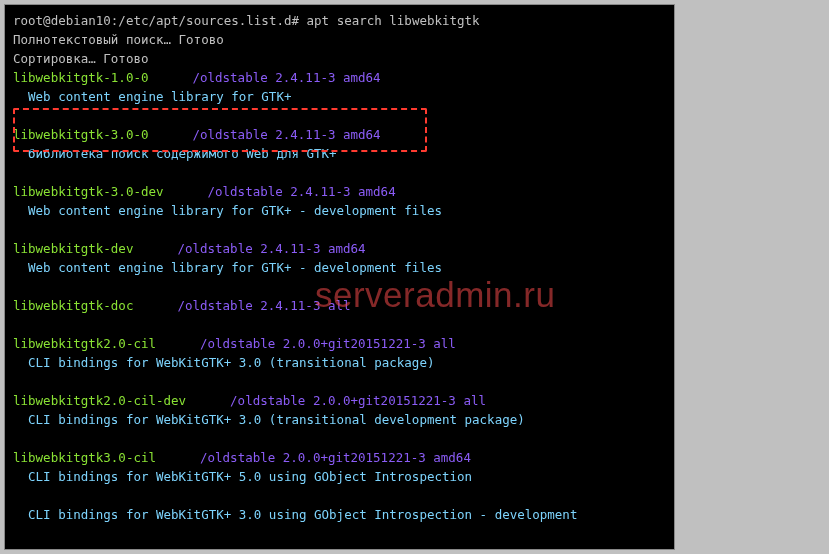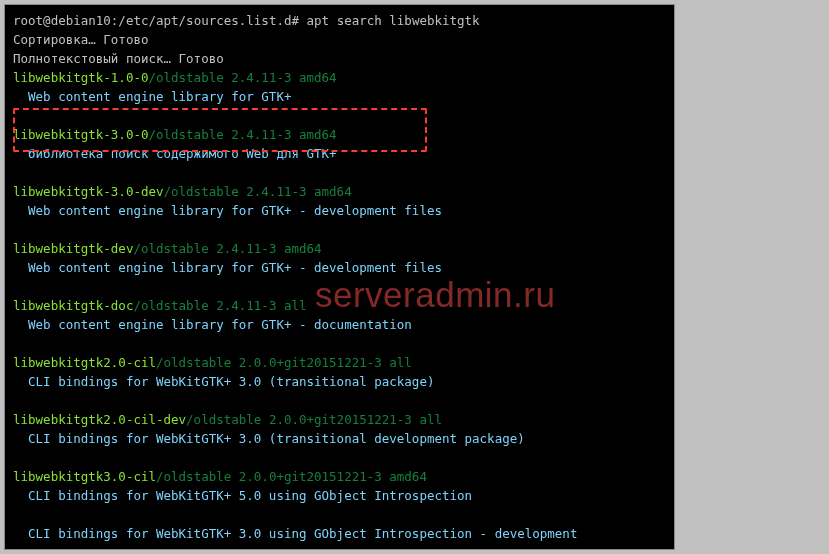--- a/index.html
+++ b/index.html
@@ -21,21 +21,21 @@
     position: relative;
     overflow: hidden;
   }
   .line {
     line-height: 19px;
     white-space: pre;
   }
   .prompt { color: #c0c0c0; }
   .cmd { color: #c0c0c0; }
   .pkg { color: #8ae234; }
-  .suite { color: #15803d; }
+  .suite { color: #8b5cf6; padding-left: 44px; }
   .desc { color: #7dd3fc; }
   .txt { color: #c0c0c0; }
   .spacer { height: 19px; }
   .highlight-box {
     position: absolute;
     border: 2px dashed #ff3b30;
     border-radius: 2px;
     pointer-events: none;
   }
   .watermark {
@@ -47,37 +47,36 @@
     top: 270px;
     pointer-events: none;
     letter-spacing: 0.5px;
   }
 </style>
 </head>
 <body>
 
 <div class="terminal-window">
   <div class="line"><span class="prompt">root@debian10</span><span class="prompt">:/etc/apt/sources.list.d#</span> <span class="cmd">apt search libwebkitgtk</span></div>
+  <div class="line txt">Полнотекстовый поиск… Готово</div>
   <div class="line txt">Сортировка… Готово</div>
-  <div class="line txt">Полнотекстовый поиск… Готово</div>
   <div id="packages-container">
       <div class="line"><span class="pkg">libwebkitgtk-1.0-0</span><span class="suite">/oldstable 2.4.11-3 amd64</span></div>
       <div class="line desc">  Web content engine library for GTK+</div>
       <div class="spacer"></div>
       <div class="line"><span class="pkg">libwebkitgtk-3.0-0</span><span class="suite">/oldstable 2.4.11-3 amd64</span></div>
       <div class="line desc">  библиотека поиск содержимого Web для GTK+</div>
       <div class="spacer"></div>
       <div class="line"><span class="pkg">libwebkitgtk-3.0-dev</span><span class="suite">/oldstable 2.4.11-3 amd64</span></div>
       <div class="line desc">  Web content engine library for GTK+ - development files</div>
       <div class="spacer"></div>
       <div class="line"><span class="pkg">libwebkitgtk-dev</span><span class="suite">/oldstable 2.4.11-3 amd64</span></div>
       <div class="line desc">  Web content engine library for GTK+ - development files</div>
       <div class="spacer"></div>
       <div class="line"><span class="pkg">libwebkitgtk-doc</span><span class="suite">/oldstable 2.4.11-3 all</span></div>
-      <div class="line desc">  Web content engine library for GTK+ - documentation</div>
       <div class="spacer"></div>
       <div class="line"><span class="pkg">libwebkitgtk2.0-cil</span><span class="suite">/oldstable 2.0.0+git20151221-3 all</span></div>
       <div class="line desc">  CLI bindings for WebKitGTK+ 3.0 (transitional package)</div>
       <div class="spacer"></div>
       <div class="line"><span class="pkg">libwebkitgtk2.0-cil-dev</span><span class="suite">/oldstable 2.0.0+git20151221-3 all</span></div>
       <div class="line desc">  CLI bindings for WebKitGTK+ 3.0 (transitional development package)</div>
       <div class="spacer"></div>
       <div class="line"><span class="pkg">libwebkitgtk3.0-cil</span><span class="suite">/oldstable 2.0.0+git20151221-3 amd64</span></div>
       <div class="line desc">  CLI bindings for WebKitGTK+ 5.0 using GObject Introspection</div>
       <div class="spacer"></div>

